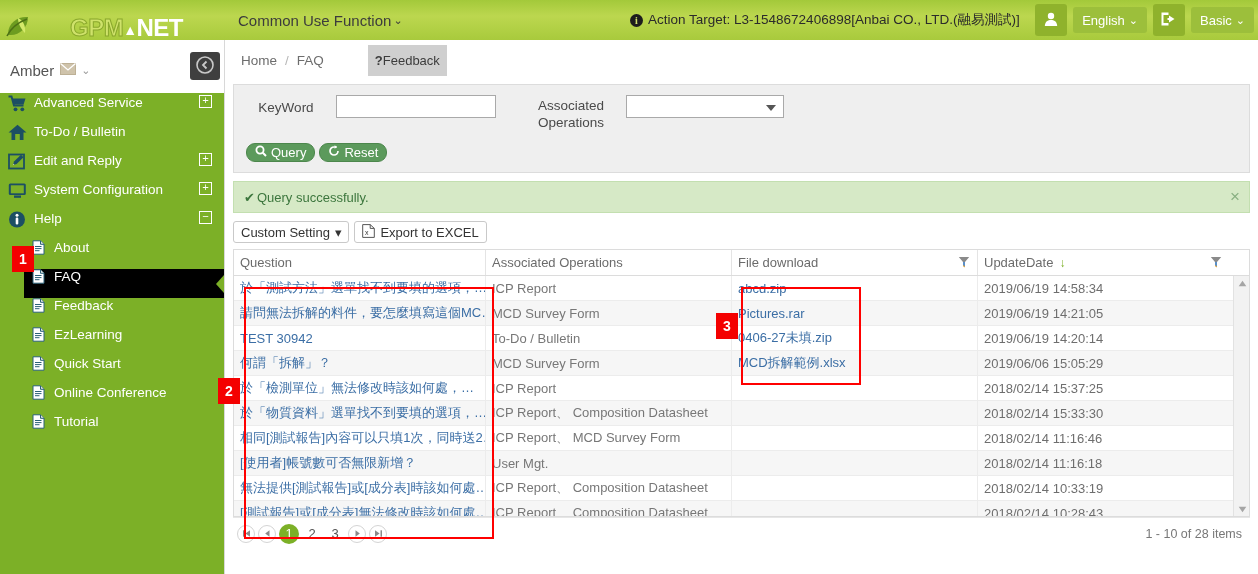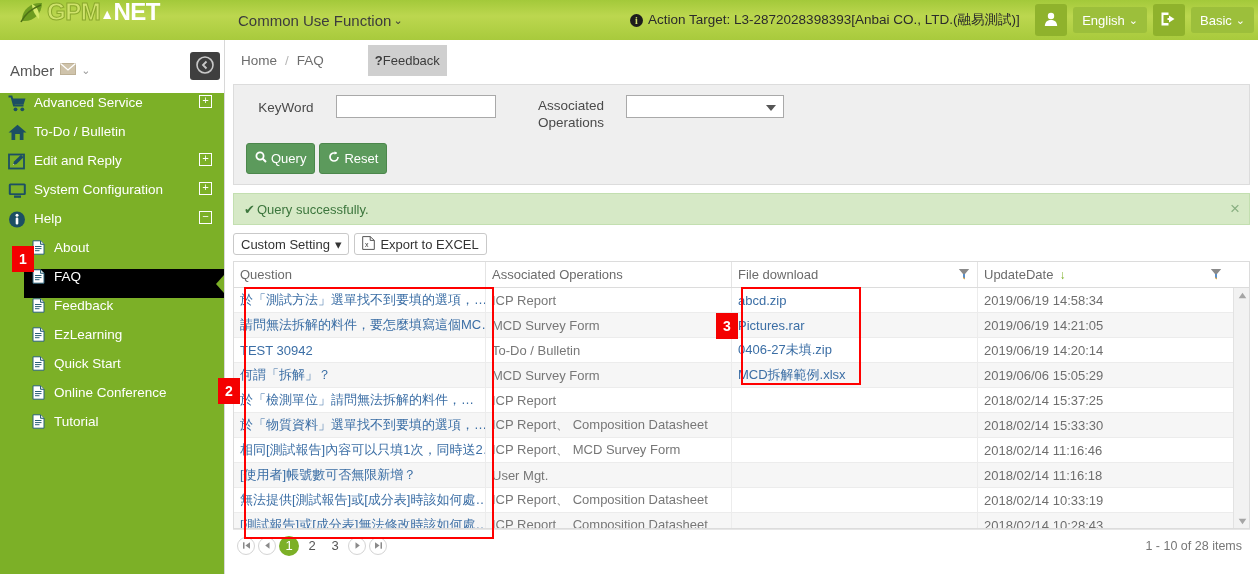--- a/index.html
+++ b/index.html
@@ -9,21 +9,21 @@
     font-size: 13px; color: #333;
     overflow: hidden; background: #fff;
   }
 
   
   .topbar {
     position: absolute; top: 0; left: 0; width: 1258px; height: 40px;
     background: linear-gradient(to bottom, #a3c93a 0%, #bcd74f 40%, #a8ca3c 100%);
     display: flex; align-items: center;
   }
-  .logo-area { width: 230px; height: 40px; display: flex; align-items: flex-start; padding-left: 19px; }
+  .logo-area { width: 230px; height: 40px; display: flex; align-items: flex-end; padding-left: 5px; gap: 37px; }
   .logo-leaf { width: 26px; height: 26px; position: relative; margin-right: 2px; flex: 0 0 auto;}
   .logo-leaf svg { display:block; }
   .logo-text { font-size: 24px; font-weight: bold; letter-spacing: -0.5px; line-height: 1; }
   .logo-gpm { color: #cfe26b; -webkit-text-stroke: 1px #8aa82c; }
   .logo-tri { color: #fff; font-size: 14px; vertical-align: middle; }
   .logo-net { color: #fff; }
 
   .common-fn {
     margin-left: 8px; font-size: 15px; color: #3c3c3c; cursor: pointer;
     display:flex; align-items:center; gap:2px;
@@ -127,22 +127,22 @@
     width: 158px; height: 23px; border: 1px solid #a9a9a9; background: #fff;
     position: relative;
   }
   .selinput::after {
     content:''; position:absolute; right: 7px; top: 9px;
     border-left: 5px solid transparent; border-right: 5px solid transparent;
     border-top: 6px solid #555;
   }
   .btn-row { margin-top: 12px; display: flex; gap: 4px; }
   .gbtn {
-    background: #5c9a5c; color: #fff; border: 1px solid #4c874c; border-radius: 3px;
-    font-size: 13px; height: 31px; padding: 0 8px; display: flex; align-items: center;
+    background: #5c9a5c; color: #fff; border: 1px solid #4c874c; border-radius: 9px;
+    font-size: 13px; height: 19px; padding: 0 8px; display: flex; align-items: center;
     gap: 4px; cursor: pointer;
   }
 
   .alert {
     margin: 8px 8px 0 8px; background: #d6e9c6; border: 1px solid #c3dfb0;
     height: 32px; display:flex; align-items:center; padding: 0 10px;
     color: #3c763d; font-size: 13px; position: relative;
   }
   .alert .x {
     position: absolute; right: 9px; top: 5px; font-size: 17px;
@@ -227,21 +227,21 @@
     </span>
   </div>
 
   <div class="common-fn">
     <span>Common Use Function</span>
     <span class="caret-down">⌄</span>
   </div>
 
   <div class="action-target">
     <span class="info-circle">i</span>
-    <span>Action Target: L3-2872028398393[Anbai CO., LTD.(融易測試)]</span>
+    <span>Action Target: L3-1548672406898[Anbai CO., LTD.(融易測試)]</span>
   </div>
 
   <div class="top-btns">
     <div class="tb-icon">
       <span>
         <svg width="16" height="16" viewBox="0 0 16 16">
             <circle cx="8" cy="5" r="3.2" fill="#fff"></circle>
             <path d="M1.8 15 C2 10.5 5 9 8 9 C11 9 14 10.5 14.2 15 Z" fill="#fff"></path>
           </svg>
       </span>
@@ -534,21 +534,21 @@
         <div class="gc col3 link">0406-27未填.zip</div>
         <div class="gc col4 date">2019/06/19 14:20:14</div>
       </div>
       <div class="grow">
         <div class="gc col1 link">何謂「拆解」？</div>
         <div class="gc col2">MCD Survey Form</div>
         <div class="gc col3 link">MCD拆解範例.xlsx</div>
         <div class="gc col4 date">2019/06/06 15:05:29</div>
       </div>
       <div class="grow">
-        <div class="gc col1 link">於「檢測單位」請問無法拆解的料件，…</div>
+        <div class="gc col1 link">於「檢測單位」無法修改時該如何處，…</div>
         <div class="gc col2">ICP Report</div>
         <div class="gc col3 link"></div>
         <div class="gc col4 date">2018/02/14 15:37:25</div>
       </div>
       <div class="grow">
         <div class="gc col1 link">於「物質資料」選單找不到要填的選項，…</div>
         <div class="gc col2">ICP Report、 Composition Datasheet</div>
         <div class="gc col3 link"></div>
         <div class="gc col4 date">2018/02/14 15:33:30</div>
       </div>

